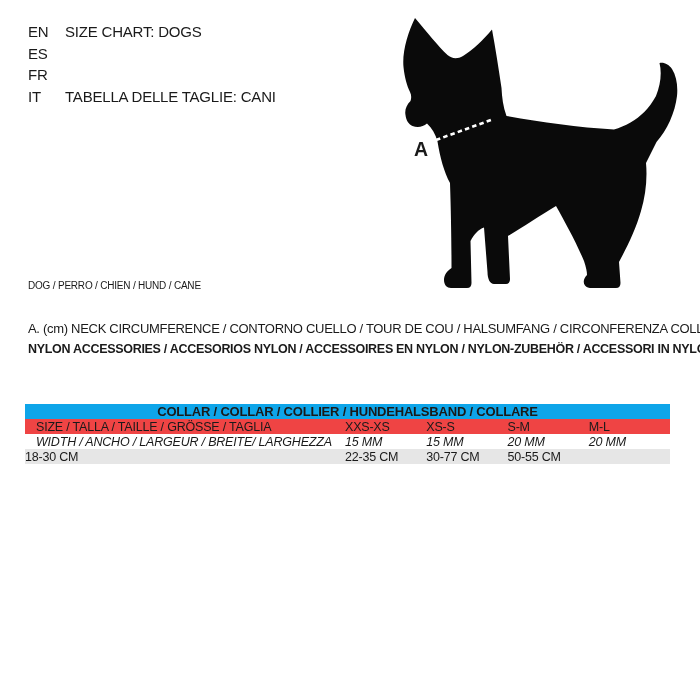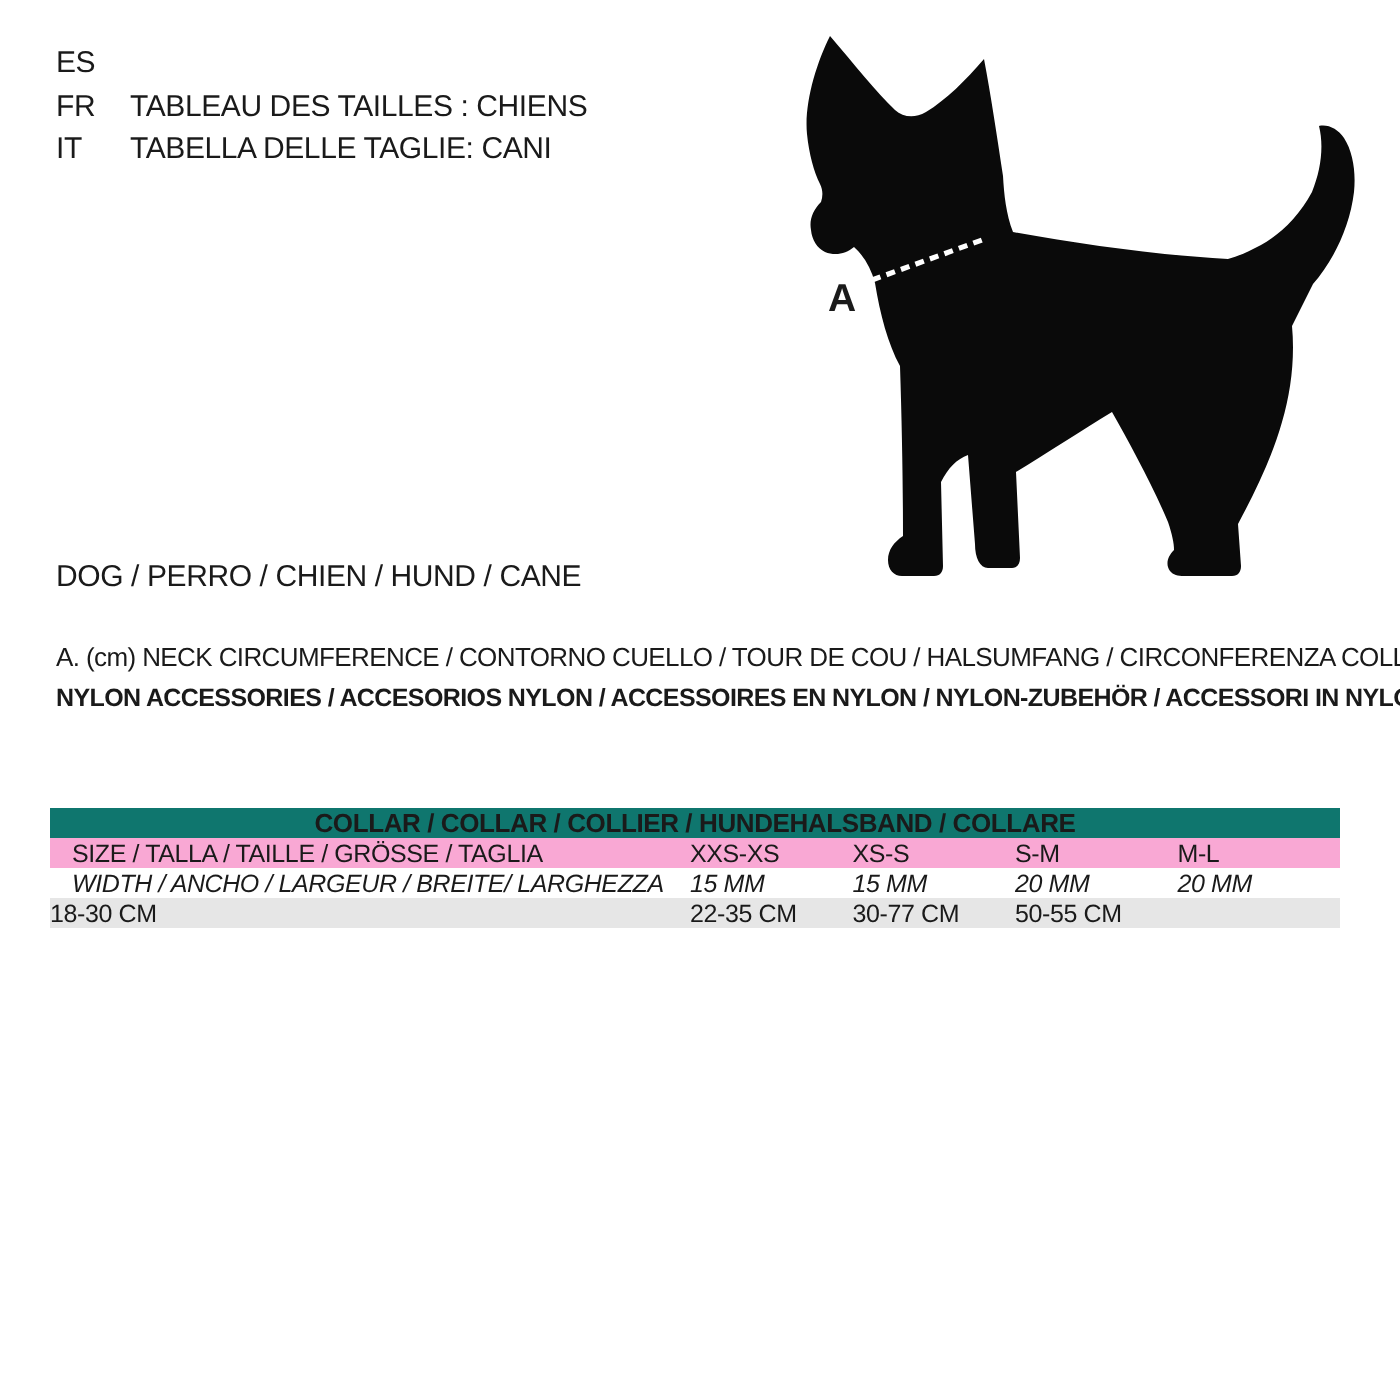--- a/index.html
+++ b/index.html
@@ -9,49 +9,52 @@
     font-family:"Liberation Sans",sans-serif;
   }
   
   .lang-list{position:absolute;left:28px;top:21px;}
   .lang-row{display:flex;height:21.5px;align-items:center;
     font-size:15px;letter-spacing:-0.2px;white-space:nowrap;}
   .lang-code{width:37px;flex:0 0 37px;}
   
   .dog-wrap{position:absolute;left:390px;top:10px;width:300px;height:290px;}
   
-  .animal-label{position:absolute;left:28px;top:280px;font-size:15px;
+  .animal-label{position:absolute;left:28px;top:280px;font-size:10px;
     letter-spacing:-0.2px;white-space:nowrap;}
   .note{position:absolute;left:28px;font-size:13px;letter-spacing:-0.3px;
     white-space:nowrap;}
   .note-measure{top:321px;}
   .note-material{top:342px;font-weight:bold;font-size:12.5px;}
   
   .size-table{position:absolute;left:25px;top:404px;width:645px;}
   .t-row{display:grid;grid-template-columns:320px repeat(4,1fr);
     height:15px;align-items:center;font-size:12.5px;letter-spacing:-0.2px;}
   .t-title{display:flex;justify-content:center;align-items:center;
-    height:15px;background:#0f766e;font-weight:bold;font-size:13px;
+    height:15px;background:#0ea5e9;font-weight:bold;font-size:13px;
     letter-spacing:-0.2px;}
   .t-row .t-label{padding-left:11px;text-align:left;white-space:nowrap;}
   .t-row .t-val{white-space:nowrap;}
-  .row-gray{background:#f9a8d4;}
+  .row-gray{background:#ef4444;}
   .row-white{background:#ffffff;font-style:italic;}
   .row-lightgray{background:#E6E6E6;}
 </style>
 </head>
 <body>
 
 <div class="lang-list">
   <div class="lang-row">
+    <span class="lang-code">EN</span>
+    <span class="lang-label">SIZE CHART: DOGS</span>
+  </div>
+  <div class="lang-row">
     <span class="lang-code">ES</span>
   </div>
   <div class="lang-row">
     <span class="lang-code">FR</span>
-    <span class="lang-label">TABLEAU DES TAILLES : CHIENS</span>
   </div>
   <div class="lang-row">
     <span class="lang-code">IT</span>
     <span class="lang-label">TABELLA DELLE TAGLIE: CANI</span>
   </div>
 </div>
 
 <div class="dog-wrap">
   <svg width="300" height="290" viewBox="0 0 300 290" xmlns="http://www.w3.org/2000/svg">
     <path fill="#0A0A0A" d="

